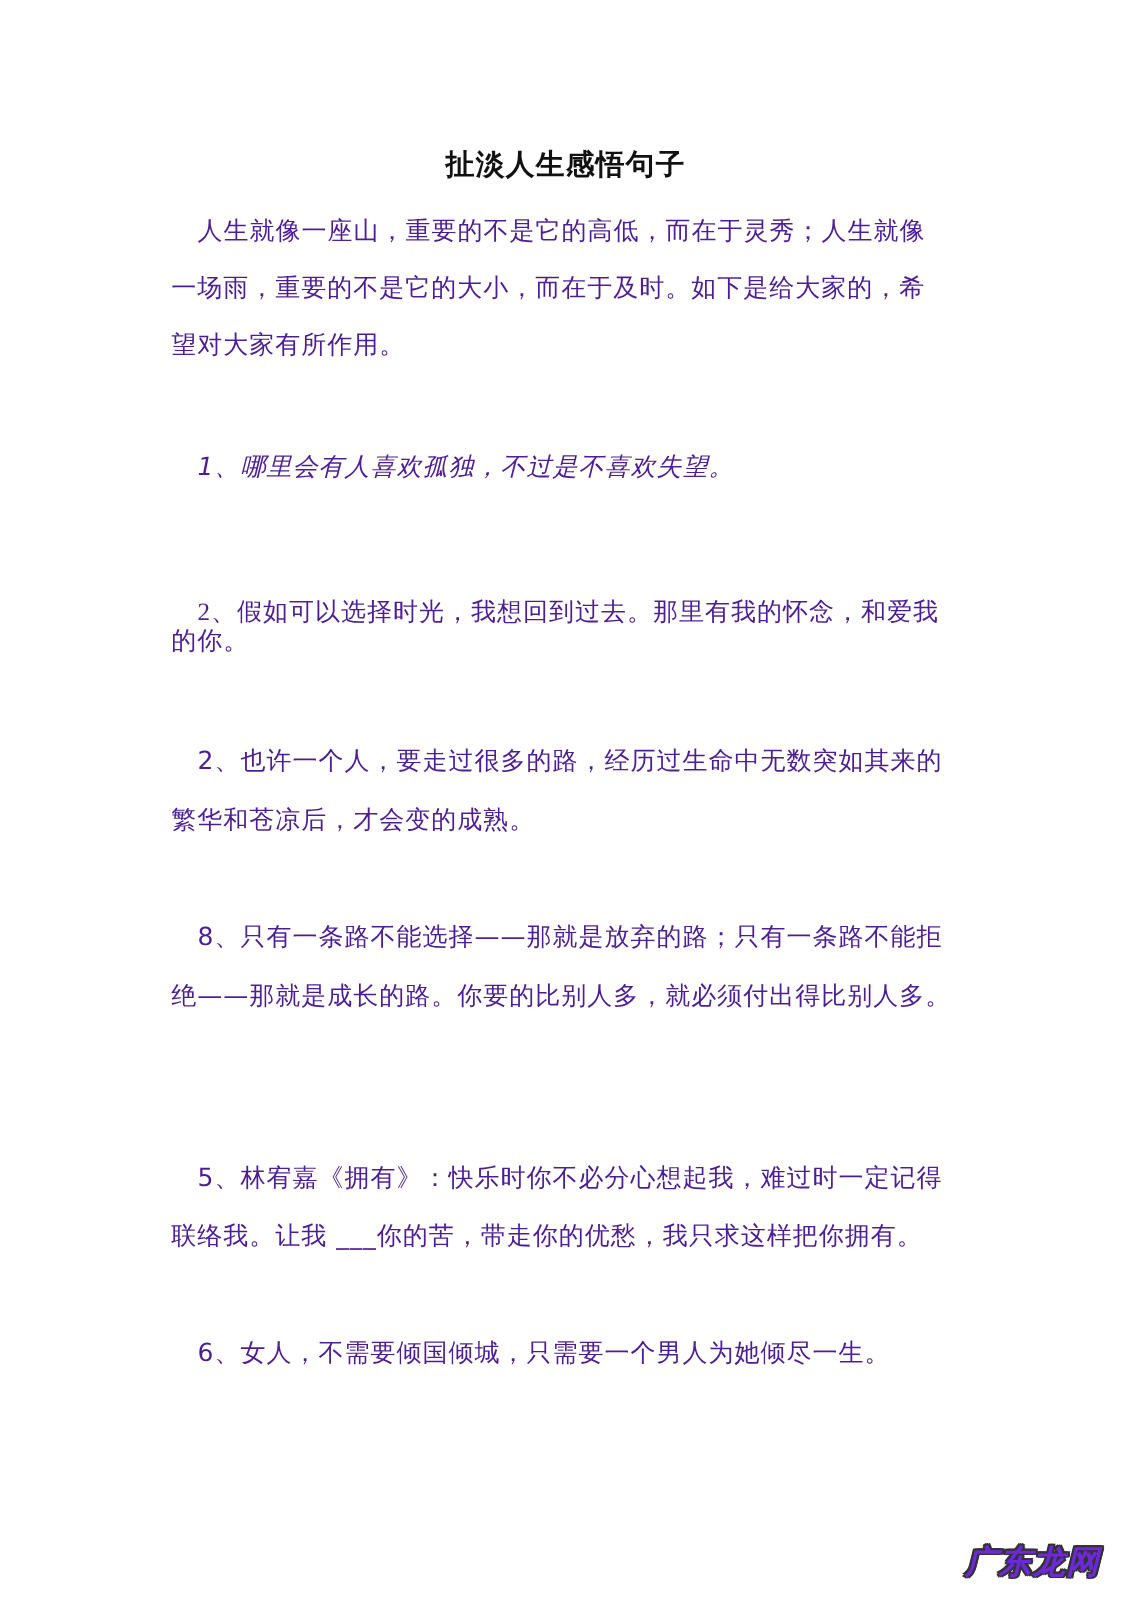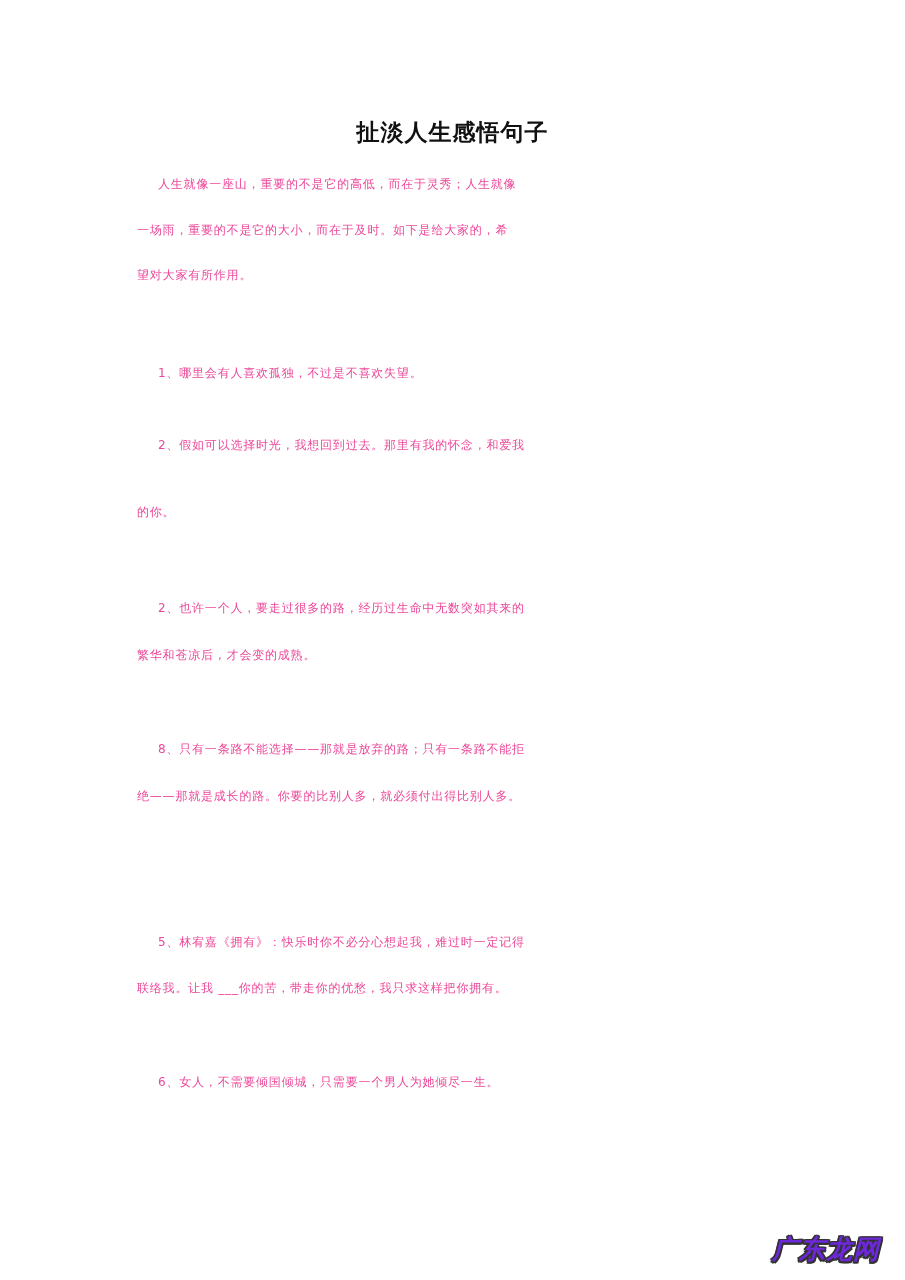--- a/index.html
+++ b/index.html
@@ -31,24 +31,24 @@
       font-weight: bold;
       letter-spacing: 1px;
       line-height: 30px;
       color: #111111;
       font-family: "DejaVu Serif", "Liberation Serif", serif;
     }
     .line {
       position: absolute;
       left: 137px;
       white-space: nowrap;
-      font-size: 12px;
+      font-size: 20px;
       line-height: 26px;
       letter-spacing: 0.8px;
-      color: #ec4899;
+      color: #4c1d95;
     }
     .line.indent { left: 158px; }
     .watermark {
       position: absolute;
       left: 772px;
       top: 1232px;
       font-size: 26px;
       font-weight: bold;
       font-style: italic;
       color: #6d28d9;
@@ -67,25 +67,25 @@
 
   <div class="title">扯淡人生感悟句子</div>
 
   <div>
     <div class="line indent" style="top:171px;">人生就像一座山，重要的不是它的高低，而在于灵秀；人生就像</div>
     <div class="line" style="top:217px;">一场雨，重要的不是它的大小，而在于及时。如下是给大家的，希</div>
     <div class="line" style="top:262px;text-align:center;">望对大家有所作用。</div>
   </div>
 
   <div>
-    <div class="line indent" style="top:360px;">1、哪里会有人喜欢孤独，不过是不喜欢失望。</div>
+    <div class="line indent" style="top:360px;font-style:italic;">1、哪里会有人喜欢孤独，不过是不喜欢失望。</div>
   </div>
 
   <div>
-    <div class="line indent" style="top:432px;">2、假如可以选择时光，我想回到过去。那里有我的怀念，和爱我</div>
+    <div class="line indent" style="top:477px;font-family:Liberation Serif, serif;">2、假如可以选择时光，我想回到过去。那里有我的怀念，和爱我</div>
     <div class="line" style="top:499px;">的你。</div>
   </div>
 
   <div>
     <div class="line indent" style="top:595px;">2、也许一个人，要走过很多的路，经历过生命中无数突如其来的</div>
     <div class="line" style="top:642px;text-align:right;">繁华和苍凉后，才会变的成熟。</div>
   </div>
 
   <div>
     <div class="line indent" style="top:736px;">8、只有一条路不能选择——那就是放弃的路；只有一条路不能拒</div>

